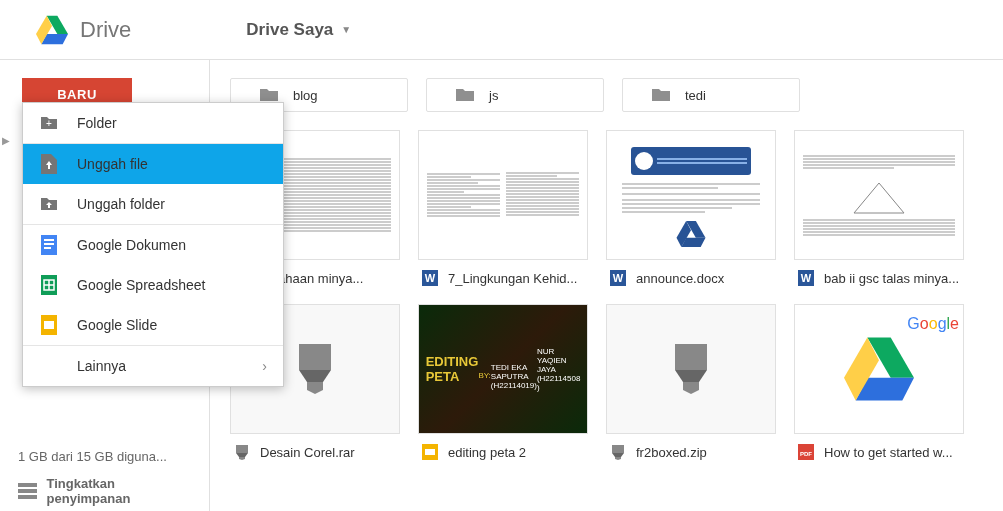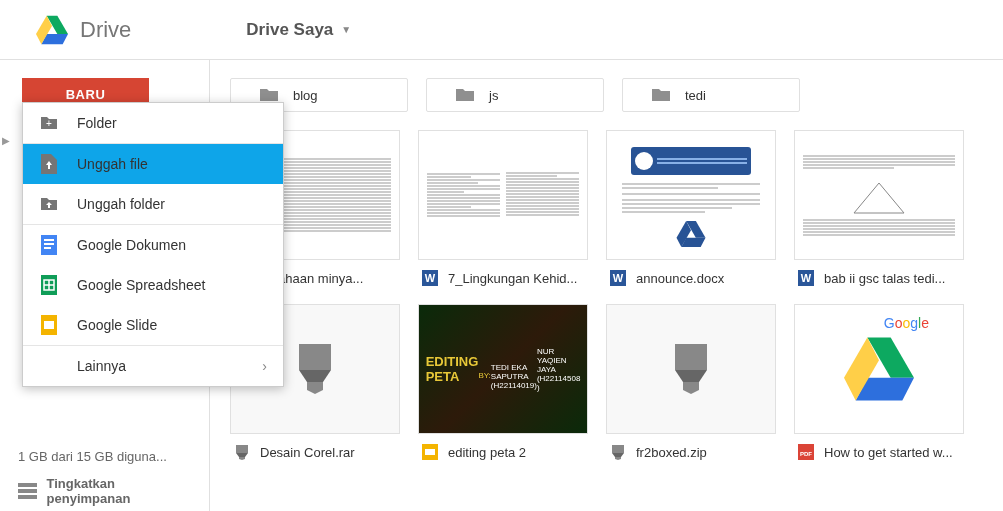--- a/index.html
+++ b/index.html
@@ -6,21 +6,21 @@
 body { width: 1003px; height: 511px; background: #fff; overflow: hidden; position: relative; }
 
 .header { height: 60px; display: flex; align-items: center; padding: 0 36px; border-bottom: 1px solid #e0e0e0; }
 .drive-logo { display: flex; align-items: center; gap: 12px; }
 .logo-tri { width: 32px; height: 32px; }
 .drive-text { font-size: 22px; color: #767676; font-weight: 400; }
 .my-drive { margin-left: 115px; font-size: 17px; color: #555; font-weight: 700; display: flex; align-items: center; gap: 8px; cursor: pointer; }
 
 .content { display: flex; height: calc(100% - 60px); }
 .sidebar { width: 210px; padding-top: 18px; border-right: 1px solid #e0e0e0; position: relative; }
-.new-btn { width: 127px; height: 32px; background: #d64533; color: #fff; font-size: 13px; font-weight: 700; border: none; margin-left: 22px; cursor: pointer; letter-spacing: 0.5px; }
+.new-btn { width: 110px; height: 32px; background: #d64533; color: #fff; font-size: 13px; font-weight: 700; border: none; margin-left: 22px; cursor: pointer; letter-spacing: 0.5px; }
 .expand-arrow { position: absolute; left: 2px; top: 75px; color: #999; font-size: 10px; }
 .storage { position: absolute; bottom: 0; left: 0; right: 0; padding: 0 18px 5px; color: #666; font-size: 13px; }
 .storage-up { display: flex; gap: 10px; margin-top: 12px; align-items: center; font-weight: 700; }
 
 .menu { position: absolute; top: 102px; left: 22px; width: 262px; background: #fff; box-shadow: 0 2px 10px rgba(0,0,0,0.25); z-index: 20; border: 1px solid #ccc; }
 .menu-item { height: 40px; display: flex; align-items: center; padding: 0 16px; gap: 18px; font-size: 14px; color: #333; cursor: pointer; }
 .menu-item.active { background: #0ea5e9; }
 .menu-sep { height: 1px; background: #e5e5e5; }
 .mi-icon { width: 20px; height: 20px; display: flex; align-items: center; justify-content: center; }
 .more-arrow { margin-left: auto; color: #888; }
@@ -37,21 +37,21 @@
 .file-label span.fn { font-size: 13px; color: #333; white-space: nowrap; overflow: hidden; text-overflow: ellipsis; max-width: 140px; }
 
 .doc-thumb { background: #fff; padding: 8px; font-size: 4px; color: #555; line-height: 1.4; }
 .doc-thumb .line { height: 2px; background: #ccc; margin: 1px 0; }
 .dark-thumb { background: #0f3a12; color: #e8c838; padding: 20px 10px; text-align: left; }
 .dark-thumb .t1 { color: #e8c838; font-weight: 700; font-size: 13px; }
 .dark-thumb .t2 { color: #e8c838; font-size: 8px; margin-top: 12px; }
 .dark-thumb .t3 { color: #fff; font-size: 8px; margin-top: 14px; }
 .zip-ic { width: 40px; height: 50px; }
 .drive-large { width: 70px; height: 70px; }
-.google-sm { position: absolute; top: 10px; right: 34px; font-size: 14px; }
+.google-sm { position: absolute; top: 10px; right: 4px; font-size: 16px; }
 
 .doc-hdr { background: #285395; height: 28px; width: 120px; border-radius: 3px; margin: 4px auto 6px; display:flex; align-items:center; gap:4px; padding:0 4px;}
 .doc-hdr .circ { width: 18px; height: 18px; border-radius: 50%; background: #fff; }
 .doc-hdr .hline { flex:1; display:flex; flex-direction:column; gap:2px;}
 .doc-hdr .hline div { height:2px; background:#88b0e6;}
 .trisvg { margin-top:8px;}
 </style>
 </head>
 <body>
 
@@ -313,21 +313,21 @@
               <div class="line"></div>
               <div class="line"></div>
               <div class="line"></div>
             </div>
         </div>
         <div class="file-label">
             <svg width="16" height="16">
               <rect width="16" height="16" fill="#2a5699"></rect>
               <text x="8" y="12" fill="#fff" font-size="11" font-weight="bold" text-anchor="middle">W</text>
             </svg>
-            <span class="fn">bab ii gsc talas tedi...</span>
+            <span class="fn">bab ii gsc talas minya...</span>
           </div>
       </div>
     </div>
 
     <div class="row">
       <div class="file-tile">
         <div class="thumb">
           <svg class="zip-ic" viewBox="0 0 40 50">
               <rect x="4" y="0" width="32" height="26" fill="#888"></rect>
               <path d="M4 26 h32 l-8 12 h-16 z" fill="#666"></path>

